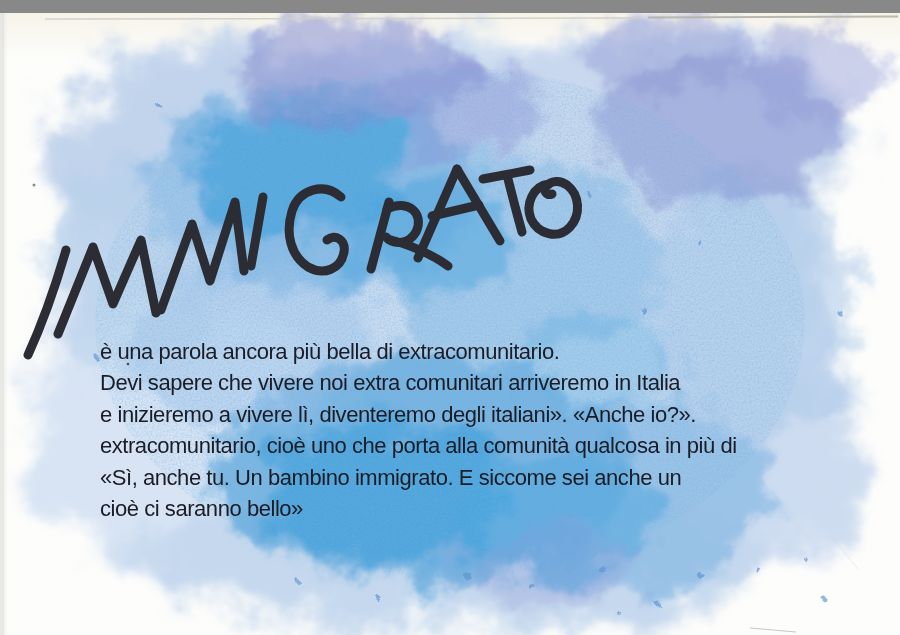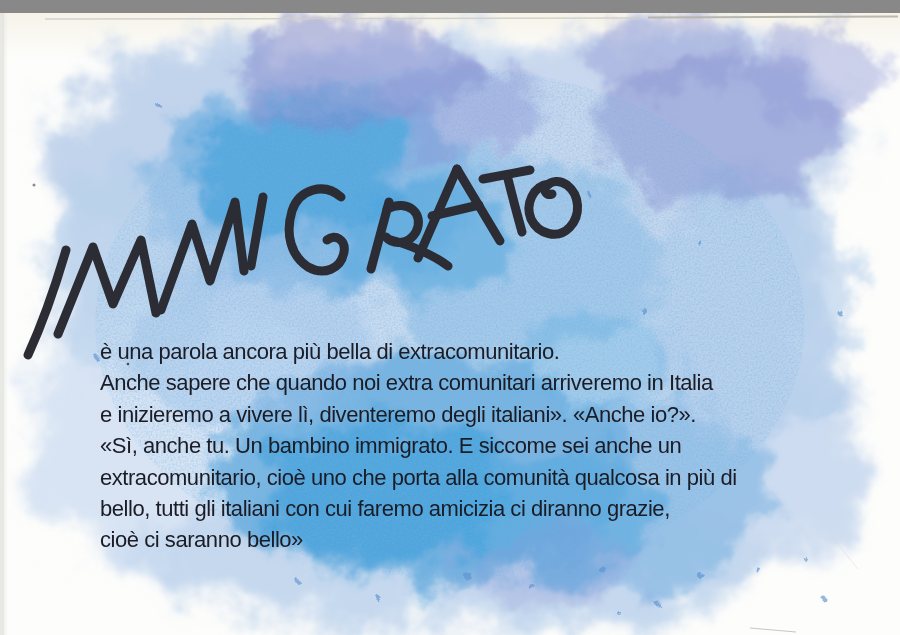--- a/index.html
+++ b/index.html
@@ -151,22 +151,21 @@
         <path d="M483,166 L530,157"></path>
         <path d="M507,162 C512,182 517,201 522,219"></path>
 
         <path d="M549,171 C533,173 525,191 531,206 C538,221 558,227 570,214 C581,202 580,182 567,172 C560,167 551,167 546,174 C543,178 547,183 552,181"></path>
       </g>
     </svg>
   </div>
 
   <div class="quote">
     <div class="ln">è una parola ancora più bella di extracomunitario.</div>
-    <div class="ln">Anche sapere che quando noi extra comunitari arriveremo in Italia</div>
+    <div class="ln">Devi sapere che vivere noi extra comunitari arriveremo in Italia</div>
     <div class="ln">e inizieremo a vivere lì, diventeremo degli italiani». «Anche io?».</div>
+    <div class="ln">extracomunitario, cioè uno che porta alla comunità qualcosa in più di</div>
     <div class="ln">«Sì, anche tu. Un bambino immigrato. E siccome sei anche un</div>
-    <div class="ln">extracomunitario, cioè uno che porta alla comunità qualcosa in più di</div>
-    <div class="ln">bello, tutti gli italiani con cui faremo amicizia ci diranno grazie,</div>
     <div class="ln">cioè ci saranno bello»</div>
   </div>
 
   <div class="edge-left"></div>
 </div>
 
 </body></html>

